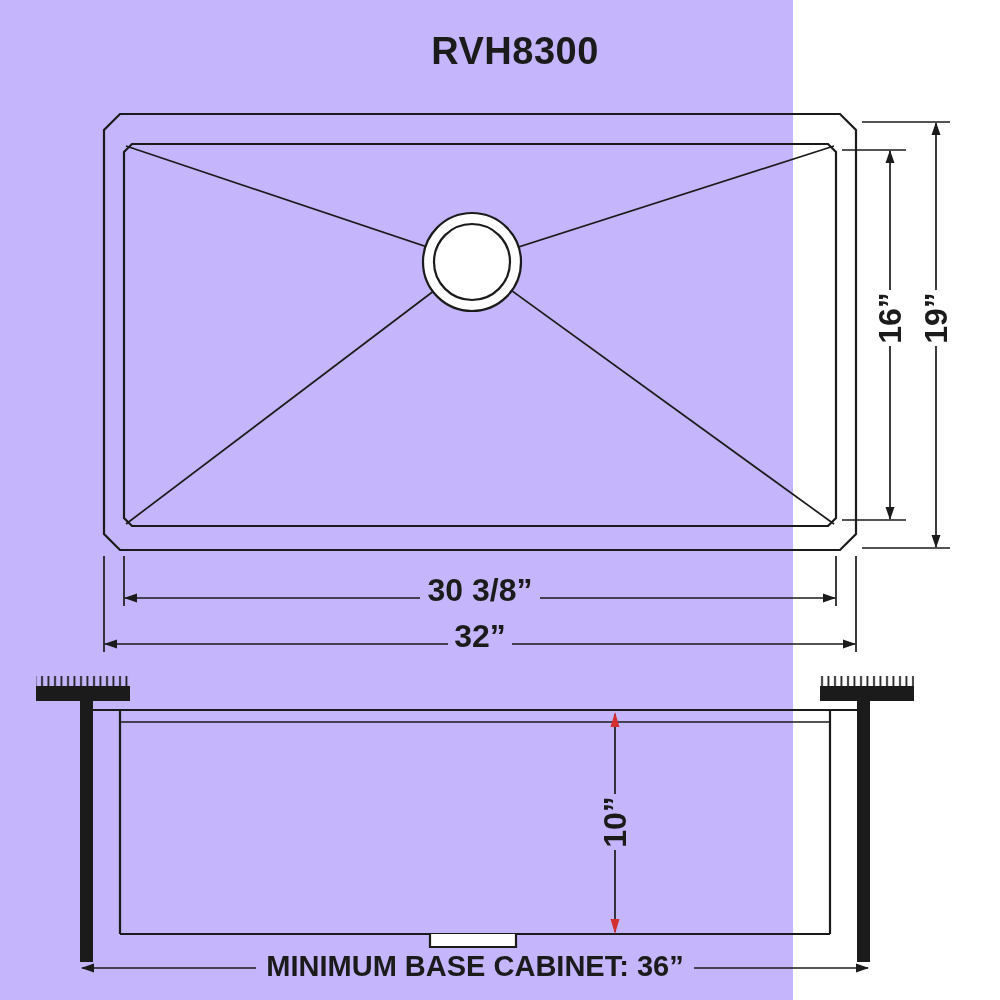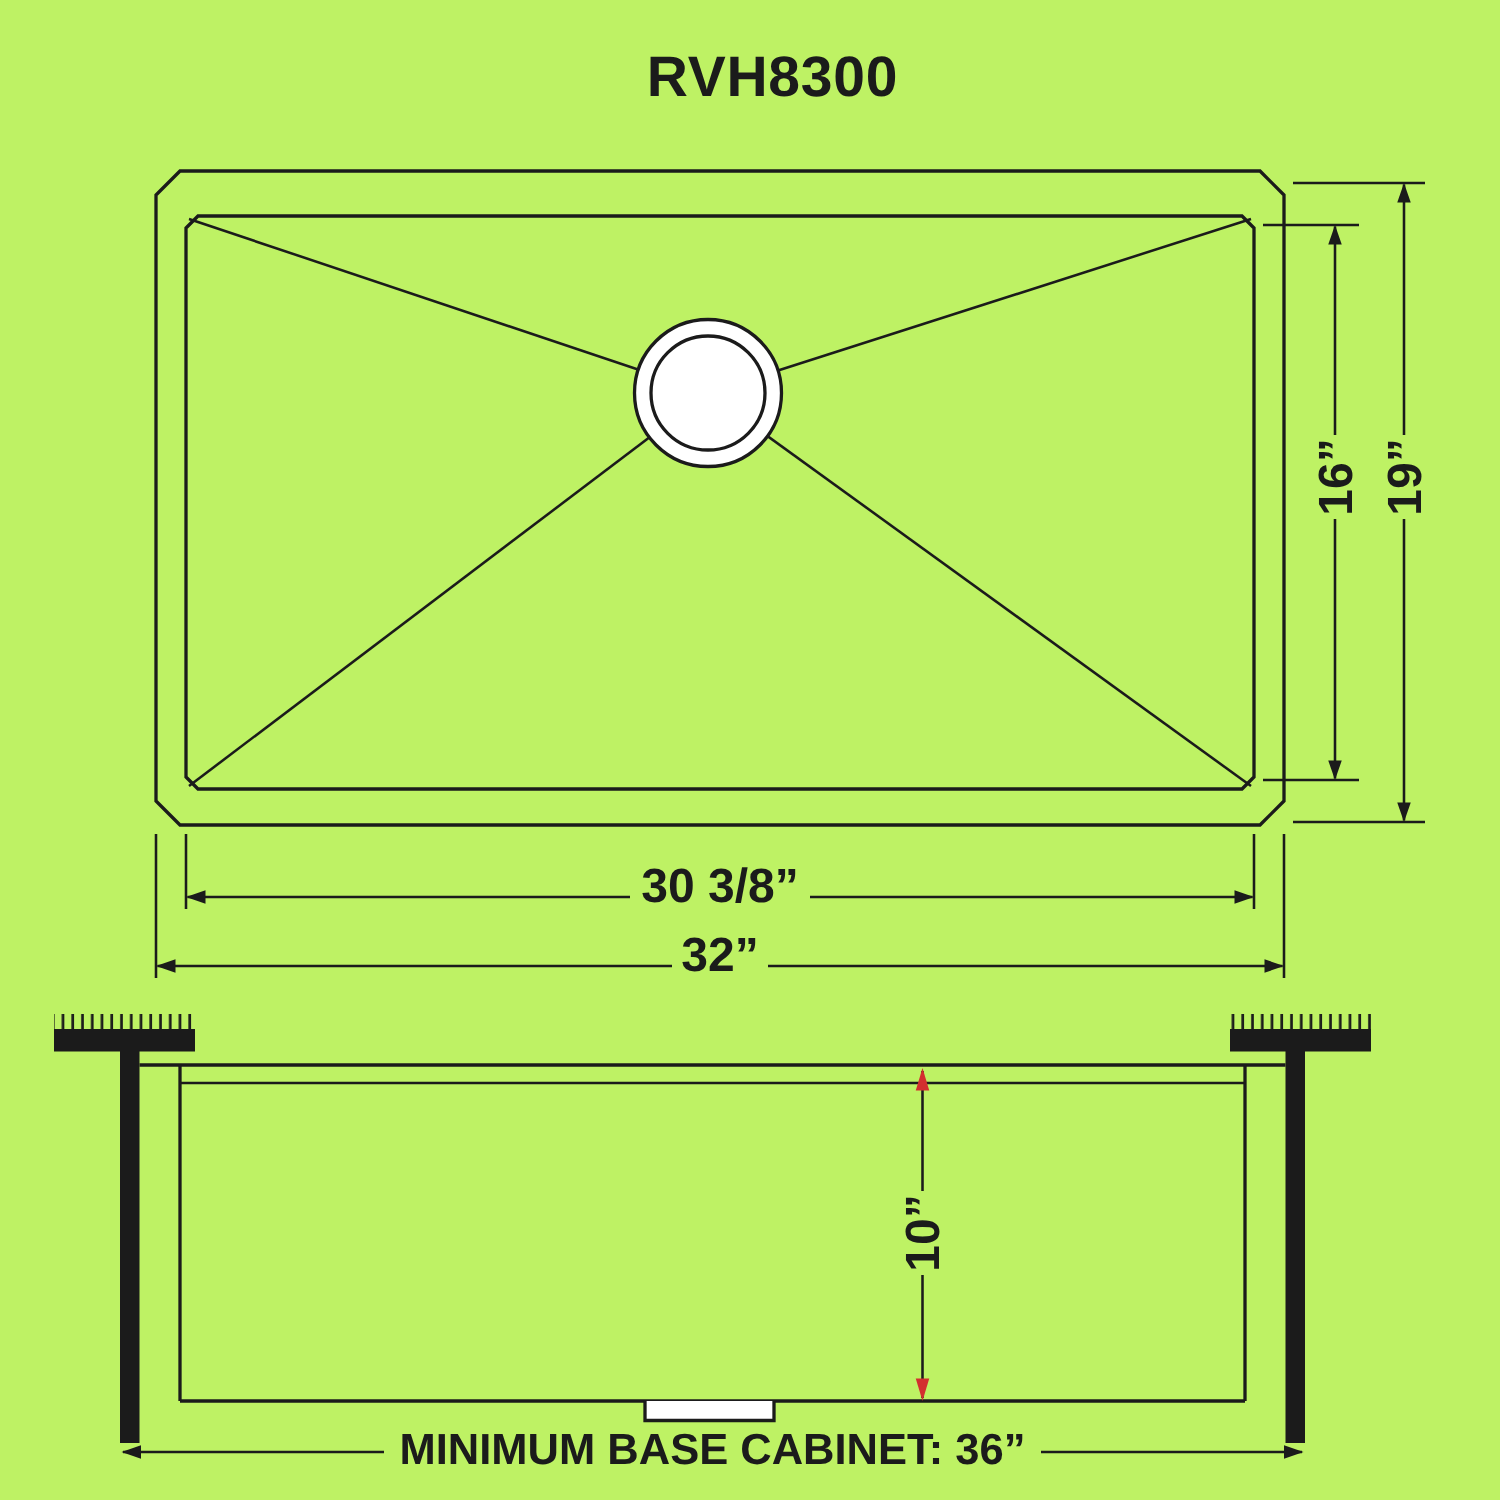--- a/index.html
+++ b/index.html
@@ -1,18 +1,18 @@
 <!DOCTYPE html>
 <html><head>
 <meta charset="utf-8">
 <style>
   html, body { margin: 0; padding: 0; background: #ffffff; }
   .canvas {
-    width: 1000px; height: 1000px; position: relative;
-    background: #bef264;
+    width: 793px; height: 1000px; position: relative;
+    background: #c4b5fd;
     font-family: "Liberation Sans", sans-serif;
   }
   svg { display: block; }
   svg text {
     font-family: "Liberation Sans", sans-serif;
     font-weight: bold;
     fill: #1b1b1b;
   }
   .title-text { font-size: 38px; letter-spacing: 0.5px; }
   .dim-text   { font-size: 32px; }

